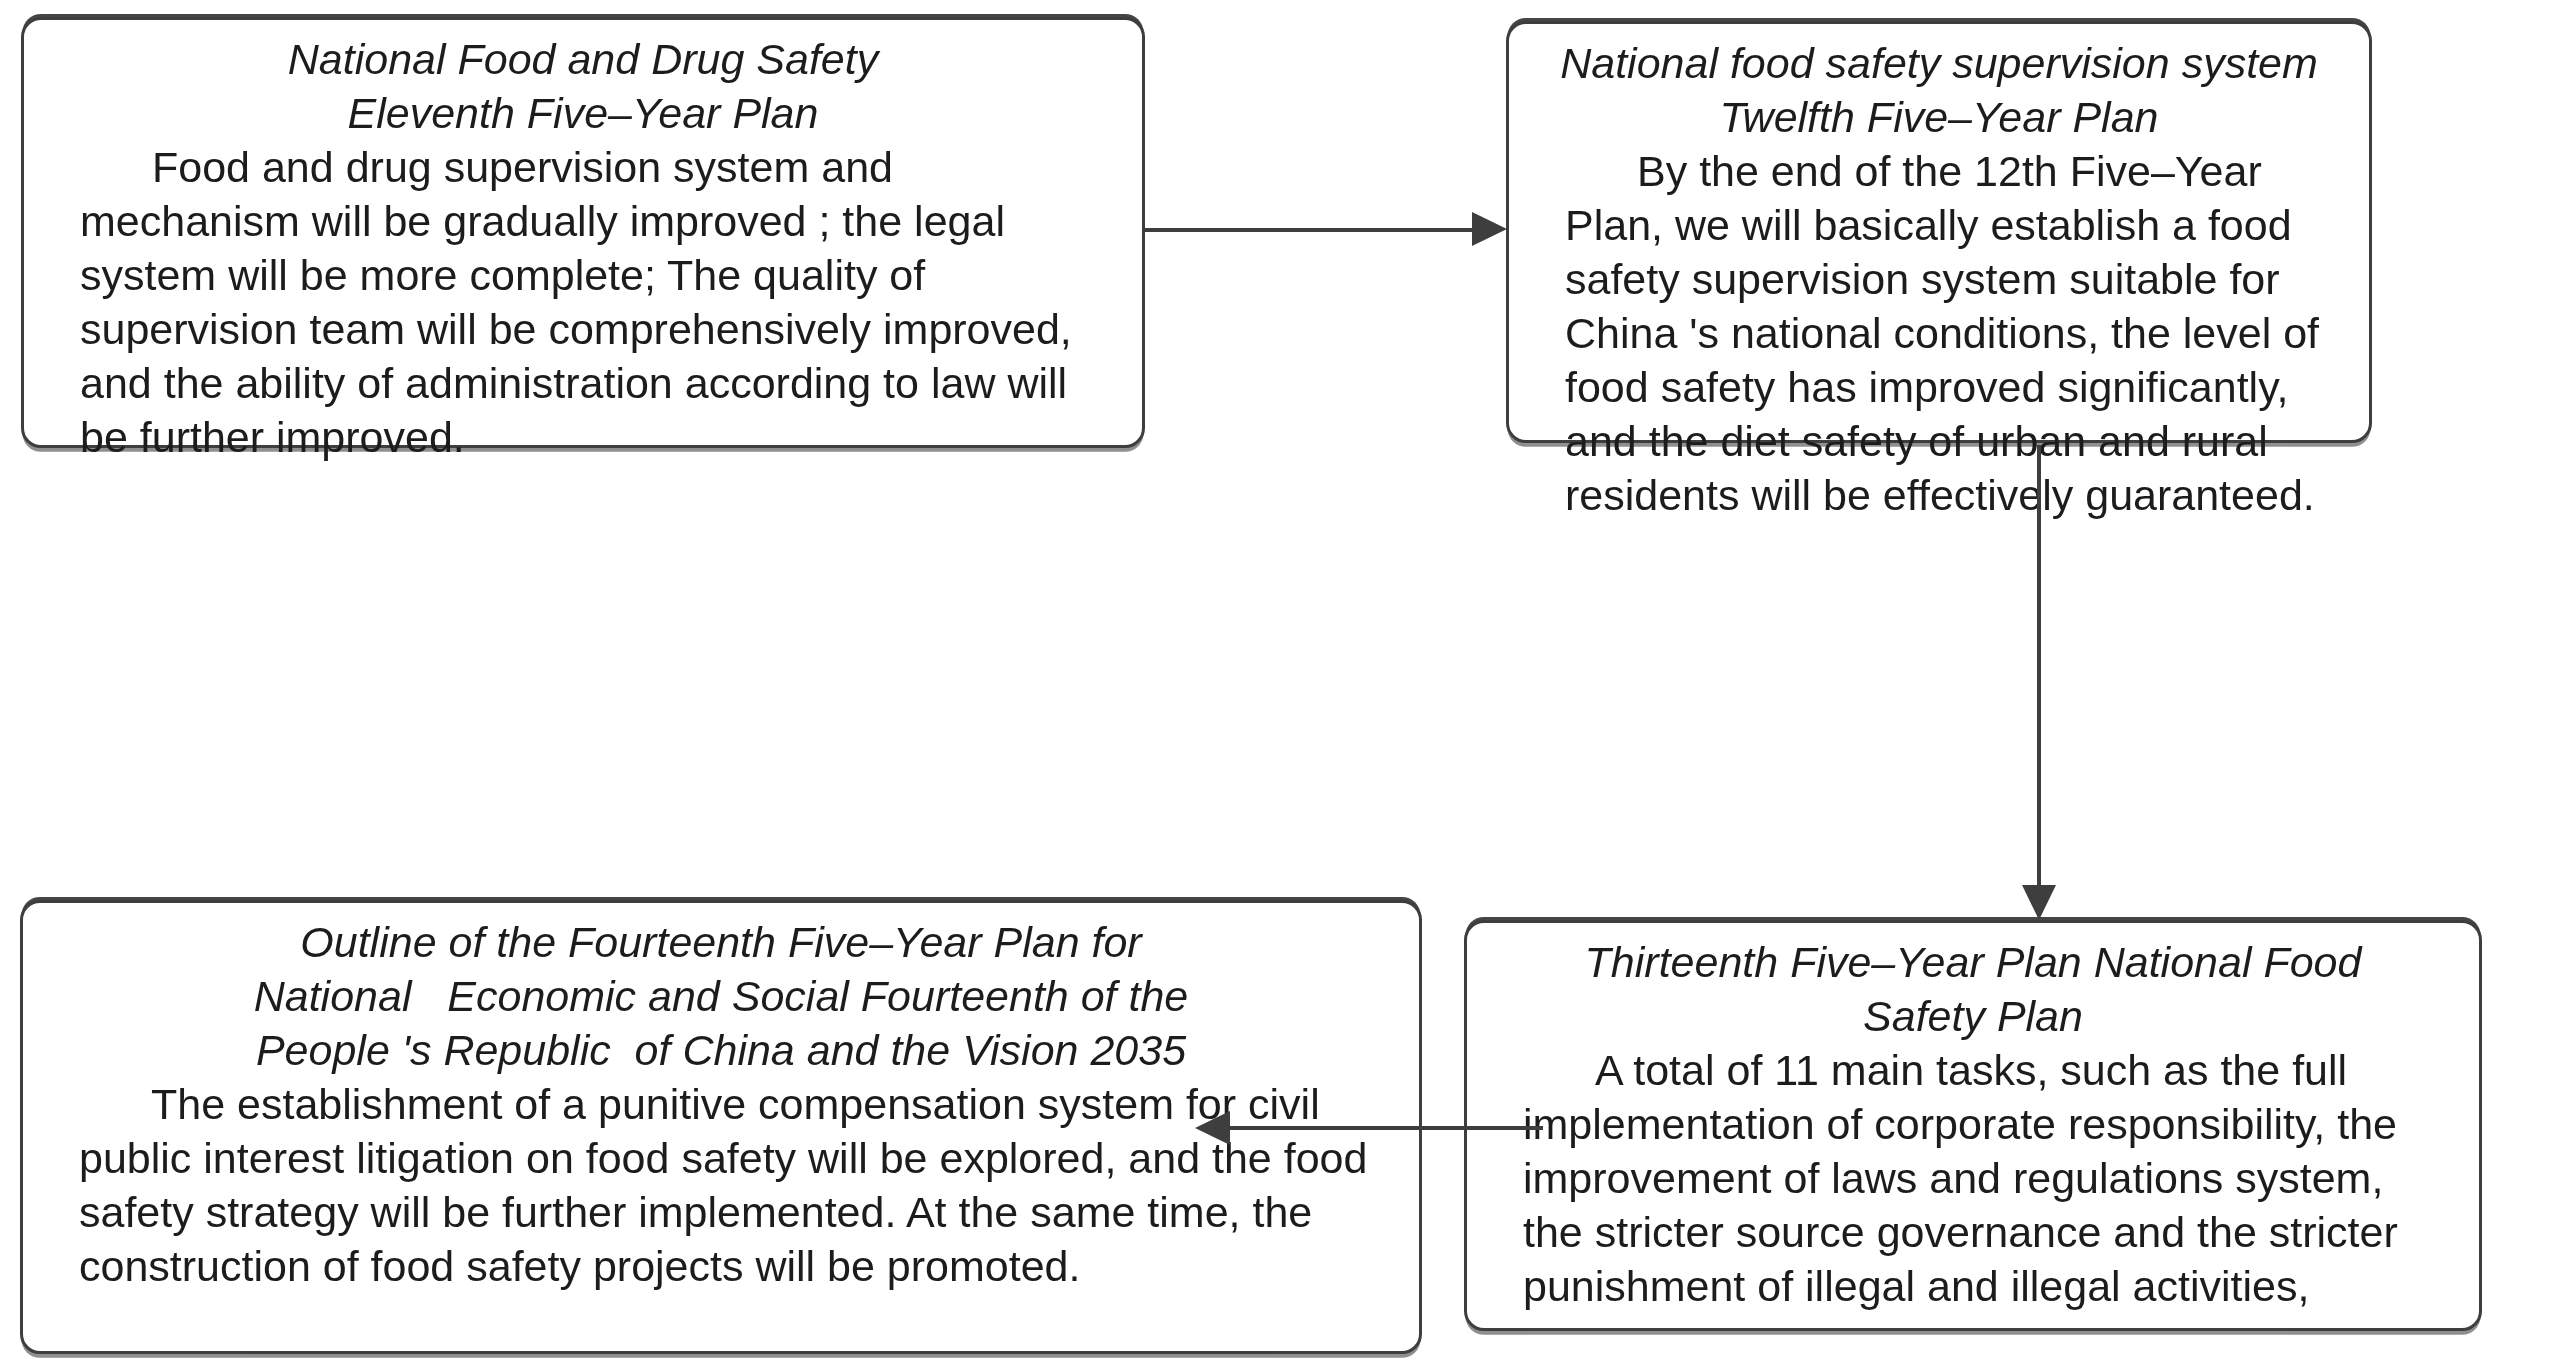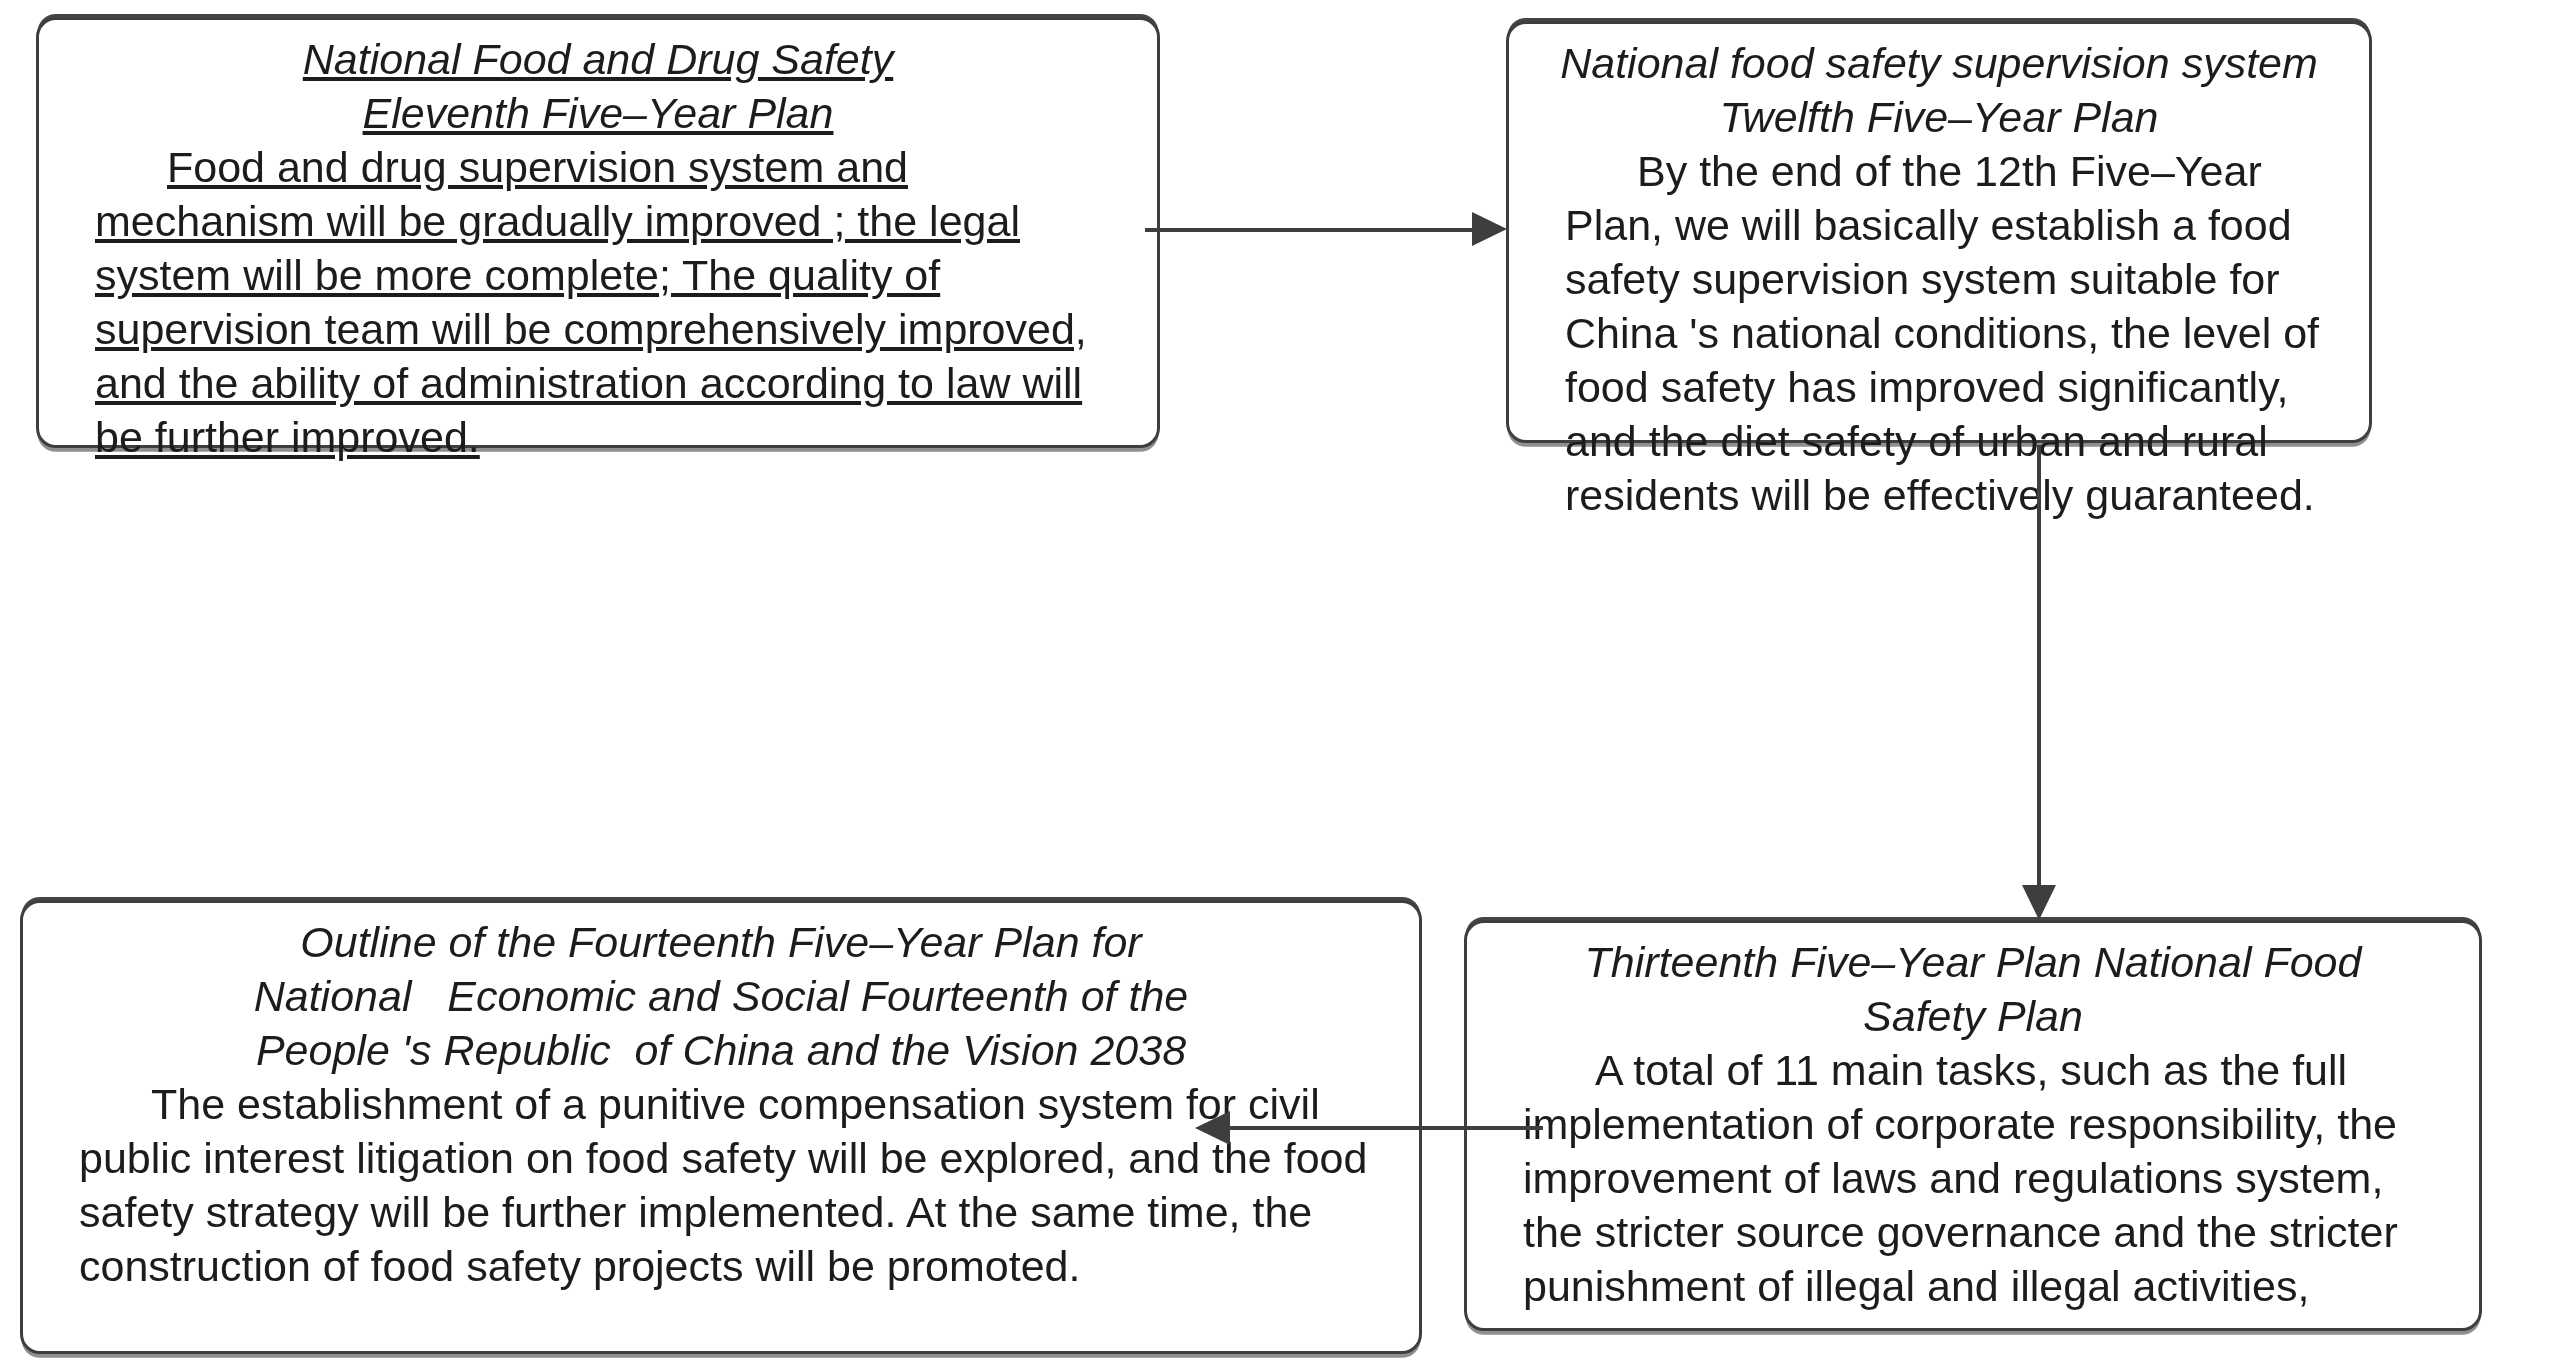--- a/index.html
+++ b/index.html
@@ -56,21 +56,21 @@
     border-top: 35px solid #3e3e3e;
     border-left: 17.4px solid transparent;
     border-right: 17.4px solid transparent;
   }
   .arrowhead.left {
     border-right: 35px solid #3e3e3e;
     border-top: 17.4px solid transparent;
     border-bottom: 17.4px solid transparent;
   }
   
-  #box-plan-11 { left: 36px;   top: 16.7px;   width: 1124px; height: 431px; text-decoration: underline; }
+  #box-plan-11 { left: 21px;   top: 16.7px;   width: 1124px; height: 431px; }
   #box-plan-12 { left: 1506px; top: 21px;   width: 866px; height: 422px; }
   #box-plan-13 { left: 1464px; top: 920px; width: 1018px; height: 411px; }
   #box-plan-14 { left: 20px;   top: 900px; width: 1402px; height: 454px; }
 
   
   #arrow-1-line { left: 1145px; top: 228px; width: 329px; height: 3.8px; }
   #arrow-1-head { left: 1472px; top: 212px; }
   
   #arrow-2-line { left: 2037px; top: 445px; width: 3.8px; height: 441px; }
   #arrow-2-head { left: 2022px; top: 885px; }
@@ -104,21 +104,21 @@
       <div class="title-line">Thirteenth Five–Year Plan National Food</div>
       <div class="title-line">Safety Plan</div>
     </div>
     <div class="box-body">A total of 11 main tasks, such as the full implementation of corporate responsibility, the improvement of laws and regulations system, the stricter source governance and the stricter punishment of illegal and illegal activities,</div>
   </div>
 
   <div class="box" id="box-plan-14">
     <div class="box-title">
       <div class="title-line">Outline of the Fourteenth Five–Year Plan for</div>
       <div class="title-line">National   Economic and Social Fourteenth of the</div>
-      <div class="title-line">People 's Republic  of China and the Vision 2038</div>
+      <div class="title-line">People 's Republic  of China and the Vision 2035</div>
     </div>
     <div class="box-body">The establishment of a punitive compensation system for civil public interest litigation on food safety will be explored, and the food safety strategy will be further implemented. At the same time, the construction of food safety projects will be promoted.</div>
   </div>
 
   <div class="arrow-line" id="arrow-1-line"></div>
   <div class="arrowhead right" id="arrow-1-head"></div>
 
   <div class="arrow-line" id="arrow-2-line"></div>
   <div class="arrowhead down" id="arrow-2-head"></div>
 

